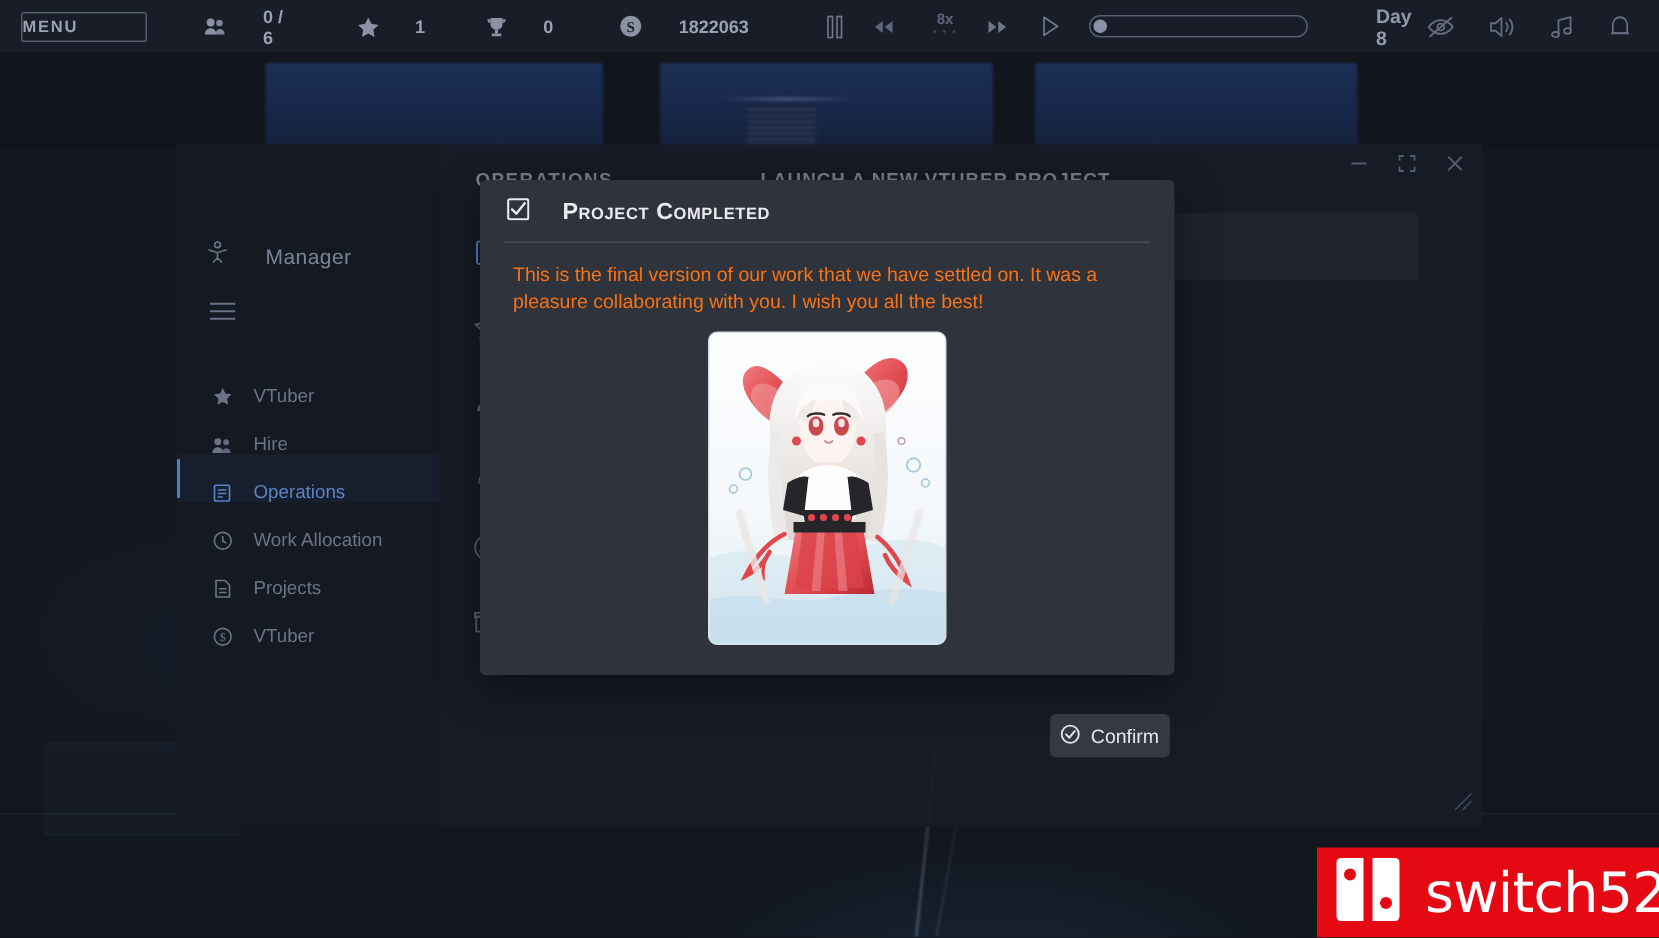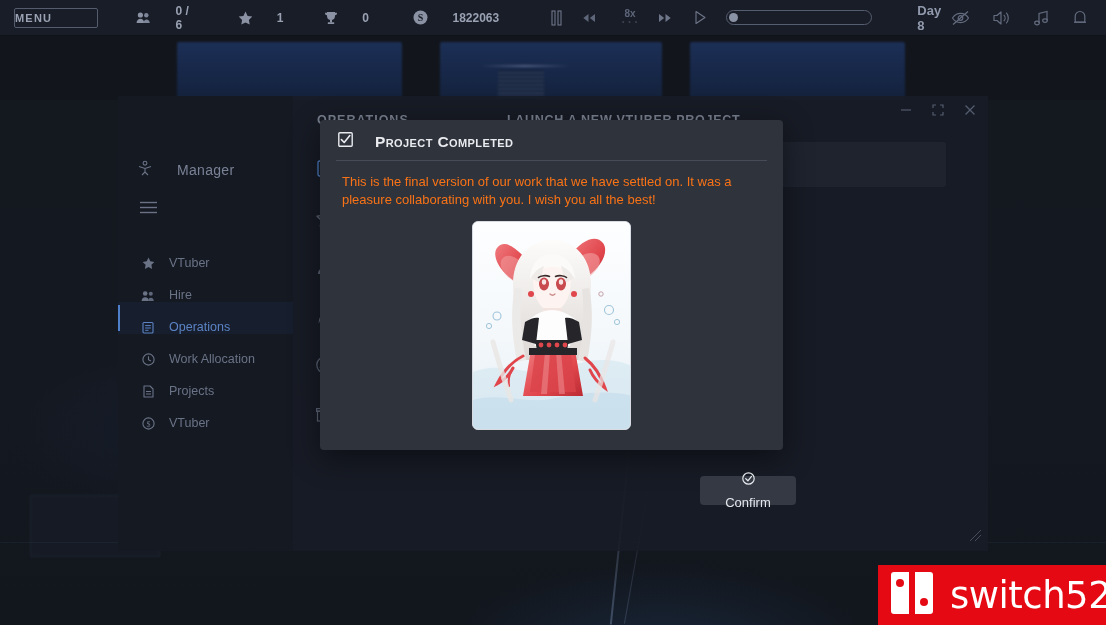--- a/index.html
+++ b/index.html
@@ -145,23 +145,23 @@
   }
   .modal-rule { margin:9px 16px 0 16px; height:1px; background:#464b57; }
   .modal-body {
     padding:12px 22px 0 22px; color:#f97316; font-size:13px; line-height:1.35;
   }
   .art-wrap {
     position:absolute; left:472px; top:221px; width:159px; height:209px;
     background:#fafbfc; border:1px solid #d8dce2; border-radius:6px; overflow:hidden; z-index:61;
   }
   .confirm-btn {
-    position:absolute; left:700px; top:476px; width:96px; height:29px; z-index:61;
+    position:absolute; left:700px; top:476px; width:80px; height:29px; z-index:61;
     background:#343944; border-radius:4px; display:flex; align-items:center;
-    justify-content:center; gap:7px; color:#e4e7ec; font-size:13px; cursor:pointer;flex-direction:column;
+    justify-content:center; gap:7px; color:#e4e7ec; font-size:13px; cursor:pointer;
   }
 
   
   .watermark {
     position:absolute; right:0; bottom:0; width:228px; height:60px;
     background:#e50914; display:flex; align-items:center; gap:8px; z-index:90;
     padding-left:12px;
   }
   .wm-text { color:#fff; font-size:37px; font-weight:400; letter-spacing:-.5px; font-family:"DejaVu Sans", sans-serif;}
 </style>

